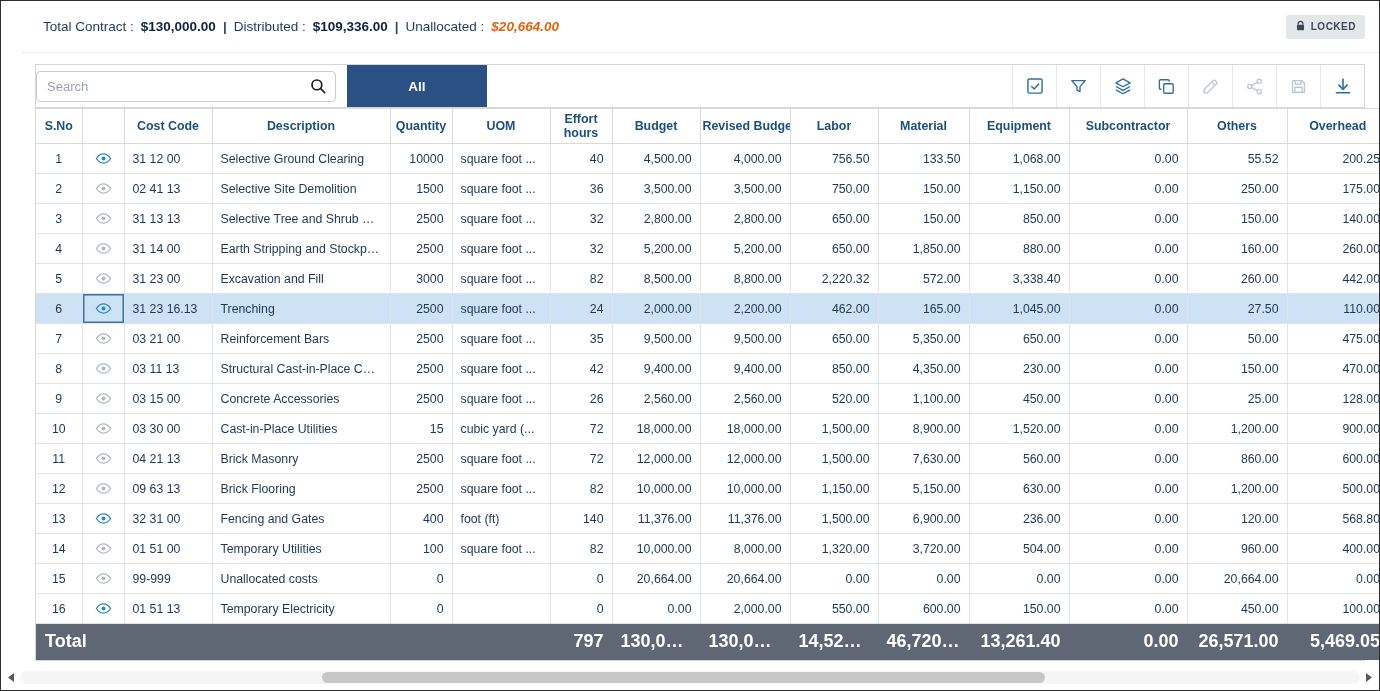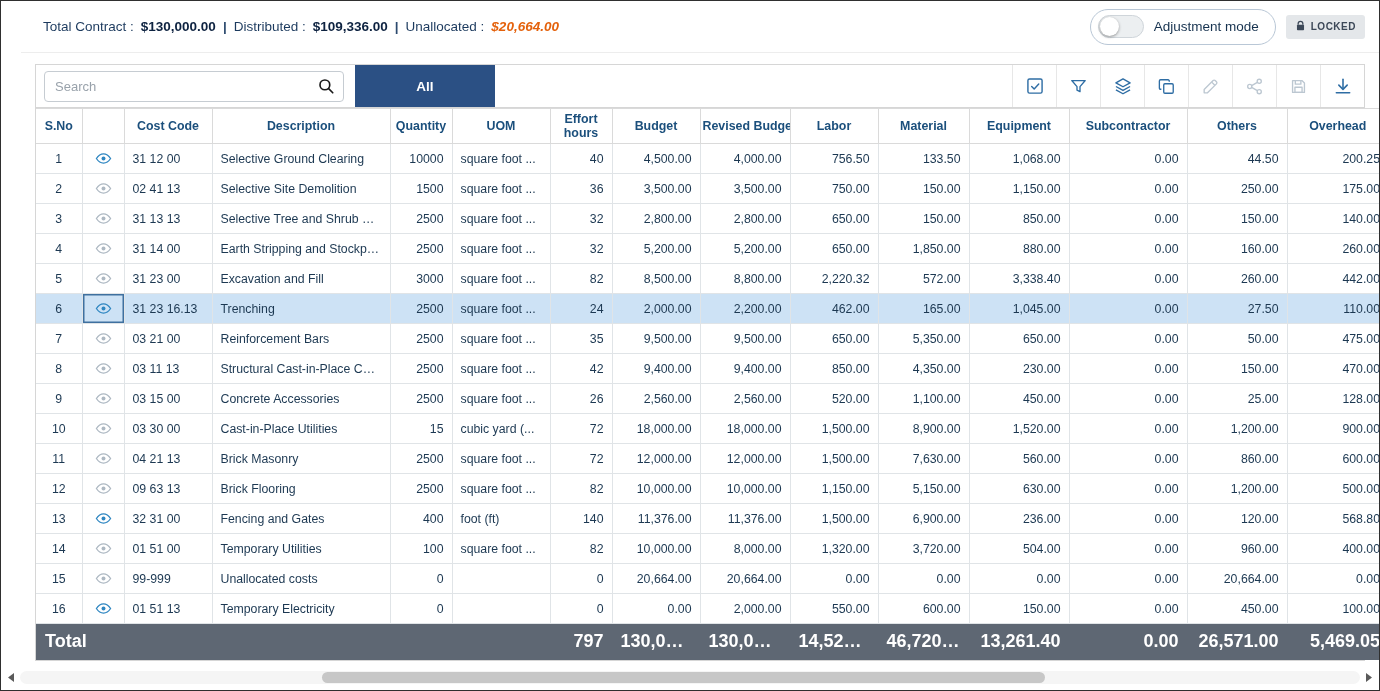--- a/index.html
+++ b/index.html
@@ -20,21 +20,21 @@
   .toggle { width:46px; height:23px; border-radius:12px; background:#eceff1; border:1px solid #cfd5da; position:relative; flex:0 0 auto; }
   .knob { position:absolute; left:1px; top:1px; width:19px; height:19px; border-radius:50%; background:#fff; box-shadow:0 1px 3px rgba(0,0,0,.38); }
   .toggle-label { font-size:13.5px; color:#16324f; }
 
   .locked-badge { display:flex; align-items:center; gap:5px; background:#e4e7ea; border-radius:3px; padding:5px 9px; font-size:10px; font-weight:bold; color:#3c4858; letter-spacing:.5px; }
 
   
   .content { margin:11px 14px 0; border:1px solid #d6d6d6; }
 
   .toolbar { height:43px; display:flex; align-items:center; border-bottom:1px solid #d6d6d6; background:#fff; }
-  .search-box { position:relative; margin-left:8px; width:300px; height:31px; flex:0 0 auto; }
+  .search-box { position:relative; width:300px; height:31px; flex:0 0 auto; }
   .search-box input { width:100%; height:100%; border:1px solid #c6ccd2; border-radius:4px; padding:0 34px 0 10px; font-size:13px; color:#333; outline:none; font-family:inherit; background:#fff; }
   .search-box input::placeholder { color:#99a2ab; }
   .search-icon { position:absolute; right:9px; top:6px; color:#222; }
 
   .tab { margin-left:11px; align-self:stretch; min-width:140px; display:flex; align-items:center; justify-content:center; background:#2b5084; color:#fff; font-size:13.5px; font-weight:bold; cursor:pointer; }
 
   .icon-group { margin-left:auto; display:flex; align-self:stretch; }
   .icon-btn { width:44px; display:flex; align-items:center; justify-content:center; border-left:1px solid #e7e7e7; color:#2e6da4; cursor:pointer; }
   .icon-btn.disabled { color:#bcc7d1; cursor:default; }
 
@@ -72,26 +72,20 @@
       <span>Total Contract :</span>
       <span class="val">$130,000.00</span>
       <span class="sep">|</span>
       <span>Distributed :</span>
       <span class="val">$109,336.00</span>
       <span class="sep">|</span>
       <span>Unallocated :</span>
       <span class="val orange">$20,664.00</span>
     </div>
     <div class="topbar-right">
-      <div class="adjust-pill">
-        <span class="toggle">
-            <span class="knob"></span>
-          </span>
-        <span class="toggle-label">Adjustment mode</span>
-      </div>
       <div class="locked-badge">
         <span>
           <svg width="11" height="12" viewBox="0 0 14 15">
               <path d="M4 6V4.5a3 3 0 016 0V6" fill="none" stroke="#3c4858" stroke-width="1.6"></path>
               <rect x="2.5" y="6" width="9" height="7" rx="1" fill="#3c4858"></rect>
             </svg>
         </span>
         <span>LOCKED</span>
       </div>
     </div>
@@ -218,21 +212,21 @@
     <td>Selective Ground Clearing</td>
     <td class="c-right">10000</td>
     <td>square foot ...</td>
     <td class="c-right">40</td>
     <td class="c-right">4,500.00</td>
     <td class="c-right">4,000.00</td>
     <td class="c-right">756.50</td>
     <td class="c-right">133.50</td>
     <td class="c-right">1,068.00</td>
     <td class="c-right">0.00</td>
-    <td class="c-right">44.50</td>
+    <td class="c-right">55.52</td>
     <td class="c-right">200.25</td>
   </tr>
           <tr class="data-row">
     <td class="c-center">2</td>
     <td class="c-center eye-cell">
       <svg class="eye eye-off" width="17" height="17" viewBox="0 0 24 24">
                 <path d="M12 5.5C6.3 5.5 2 12 2 12s4.3 6.5 10 6.5S22 12 22 12s-4.3-6.5-10-6.5z" fill="none" stroke="currentColor" stroke-width="1.9"></path>
                 <circle cx="12" cy="12" r="2.8" fill="currentColor"></circle>
               </svg>
     </td>

